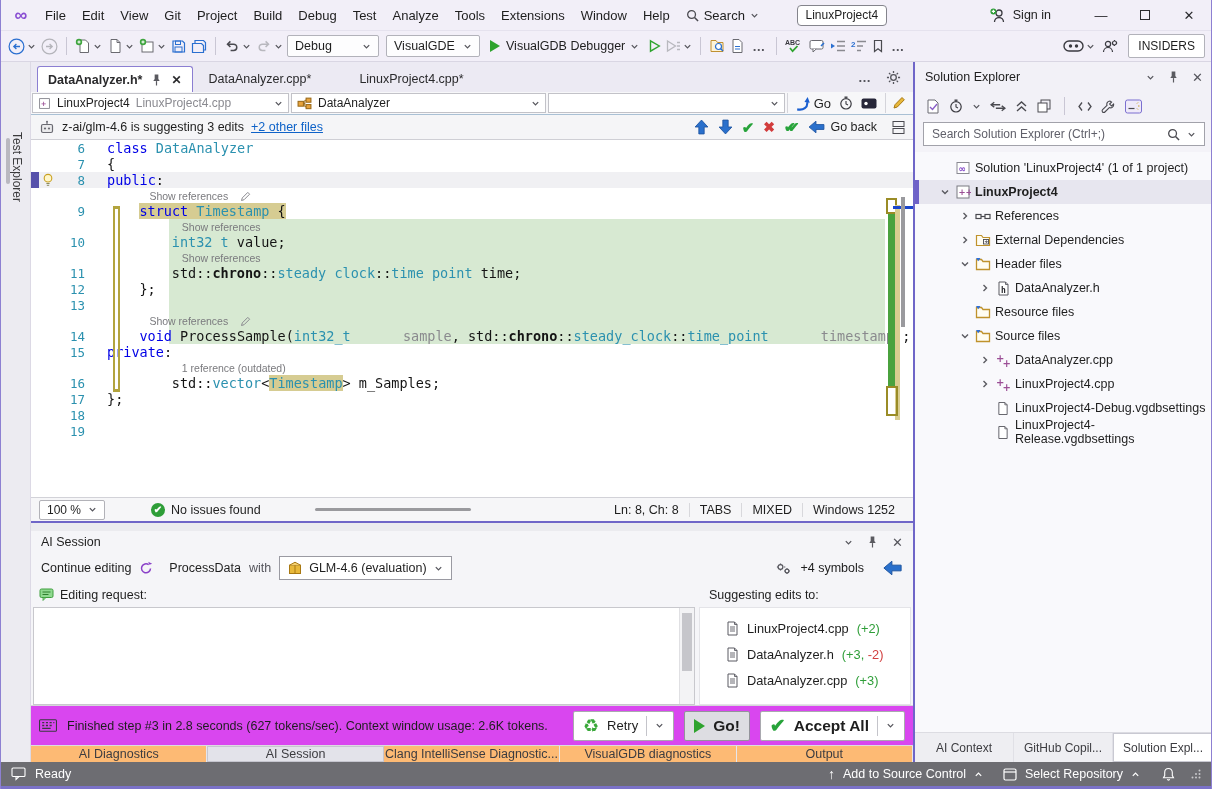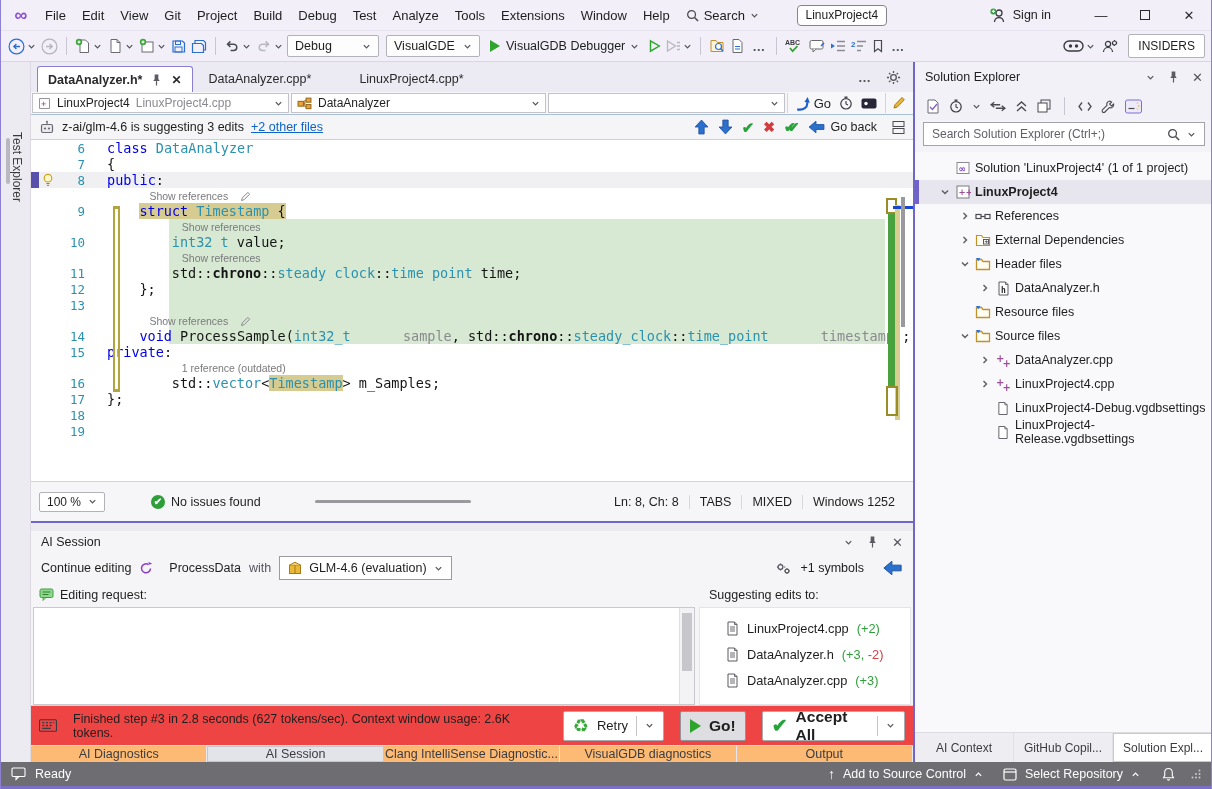--- a/index.html
+++ b/index.html
@@ -59,21 +59,21 @@
 .lnum{width:28px;flex:none;text-align:right;color:#2b91af;font-size:12.5px;position:relative;}
 .ctext{margin:0 0 0 22px;white-space:pre;line-height:16px;position:relative;font-family:inherit;}
 .lrow{height:15px;position:relative;display:flex;align-items:flex-end;font-size:10.5px;color:#7a7a7e;font-family:"Liberation Sans",sans-serif;}
 .lrow .lt{position:relative;display:flex;align-items:center;gap:12px;line-height:13px;}
 .g::before{content:"";position:absolute;left:138px;right:28px;top:0;bottom:0;background:#d7e9d2;}
 .c-kw{color:#0000e6;}.c-ty{color:#2b91af;}.c-pl{color:#141414;}.c-bd{color:#141414;font-weight:bold;}.c-pr{color:#8a8a8e;margin-left:44px;}
 .c-hl{background:#d6cc92;}
 .brk{position:absolute;left:82px;top:66px;height:186px;width:7px;border:2px solid #b3a43e;border-top-width:3px;border-bottom-width:3px;background:transparent;}
 .smark{position:absolute;}
 
-.edstatus{height:42px;background:#f6f6f8;border-top:1px solid #d2d2d8;border-bottom:2px solid #6f66c8;display:flex;align-items:center;padding:0 8px;font-size:12.5px;gap:10px;flex:none;}
+.edstatus{height:26px;background:#f6f6f8;border-top:1px solid #d2d2d8;border-bottom:2px solid #6f66c8;display:flex;align-items:center;padding:0 8px;font-size:12.5px;gap:10px;flex:none;}
 .zoomdd{width:66px;height:20px;border:1px solid #b2b2b8;background:#fff;display:flex;align-items:center;justify-content:space-between;padding:0 7px;border-radius:2px;font-size:12px;}
 .okdot{width:14px;height:14px;border-radius:50%;background:#2e9e38;color:#fff;font-size:10px;display:flex;align-items:center;justify-content:center;font-weight:bold;}
 .hscrolltrack{flex:1;margin-left:44px;}
 .hscrollbar{width:56%;height:3px;background:#9a9a9e;border-radius:2px;}
 .estat-right{display:flex;align-items:center;}
 .estat-item{padding:0 10px;border-left:1px solid #d8d8dc;}
 .estat-item:first-child{border-left:none;}
 
 .splitter{height:8px;background:#ebebef;flex:none;}
 
@@ -85,21 +85,21 @@
 .airow1 .r1right{margin-left:auto;display:flex;align-items:center;gap:8px;}
 .airow2{height:24px;display:flex;align-items:center;padding:0 8px;font-size:12.5px;gap:6px;flex:none;}
 .sl{margin-left:auto;width:196px;}
 .aicontent{flex:1;display:flex;padding:0 2px;gap:4px;}
 .reqbox{width:662px;background:#fff;border:1px solid #c8c8cd;position:relative;flex:none;}
 .vscroll{position:absolute;right:0;top:0;bottom:0;width:15px;background:#f3f3f5;border-left:1px solid #e0e0e3;}
 .vthumb{position:absolute;right:2px;top:5px;width:10px;height:58px;background:#c6c6cb;}
 .sugglist{flex:1;background:#fff;border:1px solid #e4e4e8;padding-top:7px;}
 .srow{display:flex;align-items:center;height:26px;padding-left:26px;gap:8px;font-size:12.8px;}
 .addt{color:#2e9e38;}.remt{color:#d24040;}
-.actionbar{height:40px;display:flex;align-items:center;background:#ef4444;border-top:1px solid #d6d6da;padding:10px 8px;gap:16px;font-size:12.5px;flex:none;}
+.actionbar{height:40px;display:flex;align-items:center;background:#d946ef;border-top:1px solid #d6d6da;padding:10px 8px;gap:10px;font-size:12.5px;flex:none;}
 .abtn{height:30px;background:#fff;border:1px solid #a9a9af;border-radius:2px;display:flex;align-items:center;padding:0 9px;gap:8px;}
 .abtn.pressed{background:#dddde2;border-color:#93939b;}
 .abtn .blab{font-size:13px;}
 .abtn .blab.bold{font-weight:bold;font-size:15.5px;}
 .bsep{width:1px;height:20px;background:#c4c4ca;}
 .recycle{color:#3aa83a;font-size:18px;line-height:1;}
 .bigck{color:#27a33a;font-size:19px;font-weight:bold;line-height:1;}
 .playtri{width:0;height:0;border-left:11px solid #2ea32e;border-top:7px solid transparent;border-bottom:7px solid transparent;}
 
 .btabs{height:17px;background:#fdba74;display:flex;border-top:1px solid #dcdce2;flex:none;}
@@ -725,21 +725,21 @@
           </span>
           <span class="r1right">
             <span id="ic-gears">
                 <svg width="17" height="13" viewBox="0 0 17 13">
                   <circle cx="5.5" cy="5" r="2.4" fill="none" stroke="#55555c" stroke-width="1.2"></circle>
                   <path d="M5.5 1.4v1.2M5.5 7.4v1.2M1.9 5h1.2M9.1 5h1.2" stroke="#55555c" stroke-width="1.2"></path>
                   <circle cx="12" cy="9" r="1.9" fill="none" stroke="#55555c" stroke-width="1.2"></circle>
                   <path d="M12 6.2v1M12 10.9v1M9.2 9h1M13.8 9h1" stroke="#55555c" stroke-width="1.2"></path>
                 </svg>
               </span>
-            <span>+1 symbols</span>
+            <span>+4 symbols</span>
             <span id="ic-bigleft" style="margin-left:10px;">
                 <svg width="21" height="16" viewBox="0 0 16 13">
                   <path d="M1 6.5L7.5 1v3.2H15v4.6H7.5V12z" fill="#2a70cc" stroke="#1d54a0" stroke-width="0.8"></path>
                 </svg>
               </span>
           </span>
         </div>
         <div class="airow2">
           <span id="ic-bubble">
               <svg width="15" height="14" viewBox="0 0 15 14">

